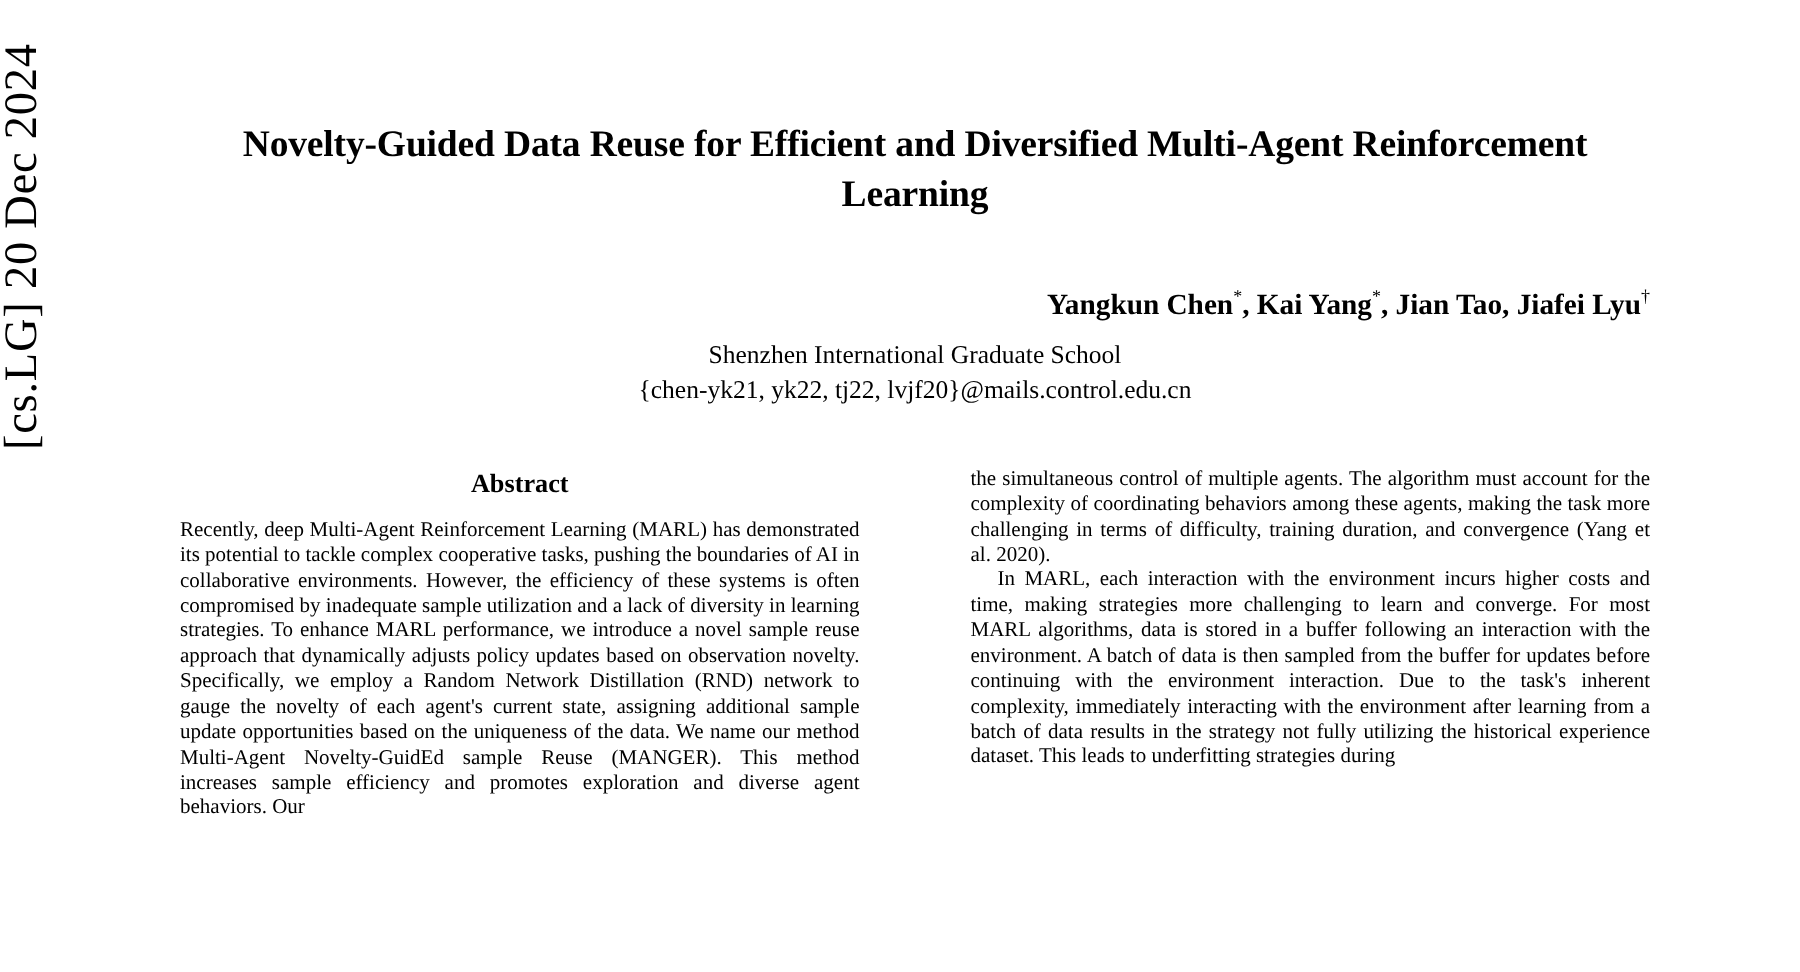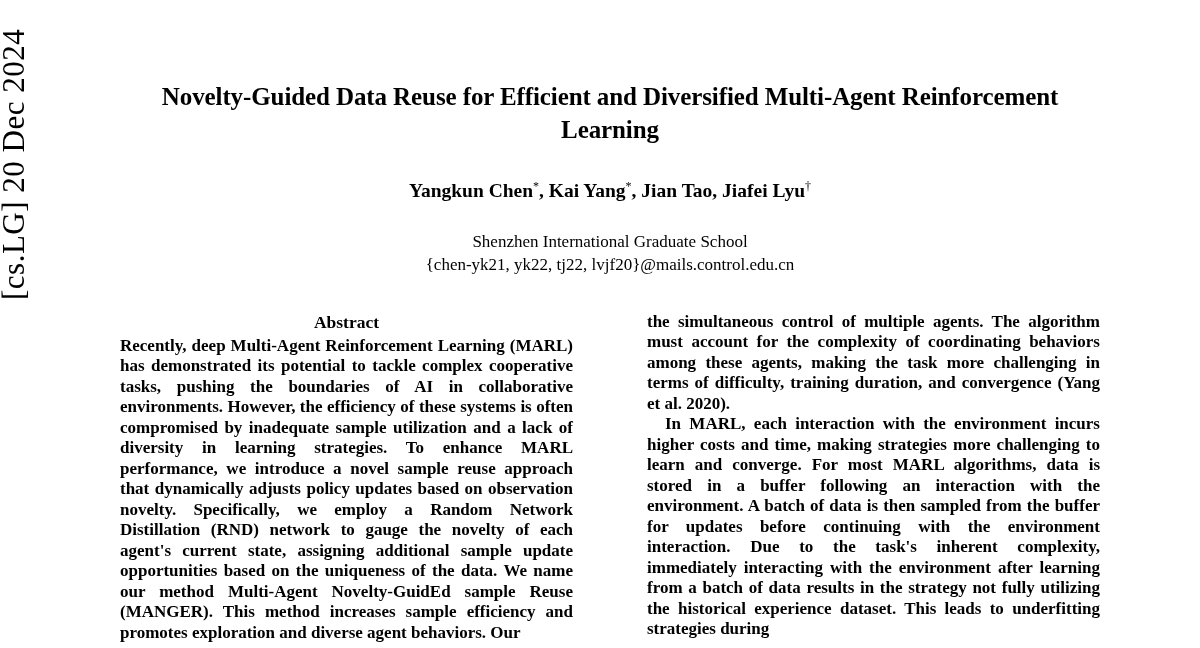--- a/index.html
+++ b/index.html
@@ -41,33 +41,33 @@
   .title {
     margin: 80px 0 0 0;
     text-align: center;
     font-size: 25px;
     font-weight: bold;
     line-height: 1.33;
     letter-spacing: -0.1px;
   }
 
   .authors {
-    margin-top: 32px;
-    text-align: center;
+    margin-top: 44px;
+    text-align: right;
     font-size: 19.5px;
     font-weight: bold;
   }
   .authors sup {
     font-size: 12px;
     font-weight: normal;
     vertical-align: super;
   }
 
   .affiliation {
-    margin-top: 29px;
+    margin-top: 11px;
     text-align: center;
     font-size: 17px;
     line-height: 1.35;
   }
   .affil-line { display: block; }
 
   .columns {
     position: absolute;
     top: 312px;
     left: 0;
@@ -76,29 +76,28 @@
     gap: 74px;
   }
   .col {
     width: 453px;
   }
 
   .abstract-head {
     text-align: center;
     font-size: 17.5px;
     font-weight: bold;
-    margin-bottom: 3px;
+    margin-bottom: 13px;
   }
 
   .body-text {
-    font-size: 17px;
+    font-size: 14px;
     line-height: 1.205;
     text-align: justify;
     text-justify: inter-word;
-    font-weight: bold;
   }
   .body-text p {
     margin: 0;
   }
   .body-text p + p {
     text-indent: 18px;
   }
   .right-col .body-text p:first-child {
     text-indent: 0;
   }

